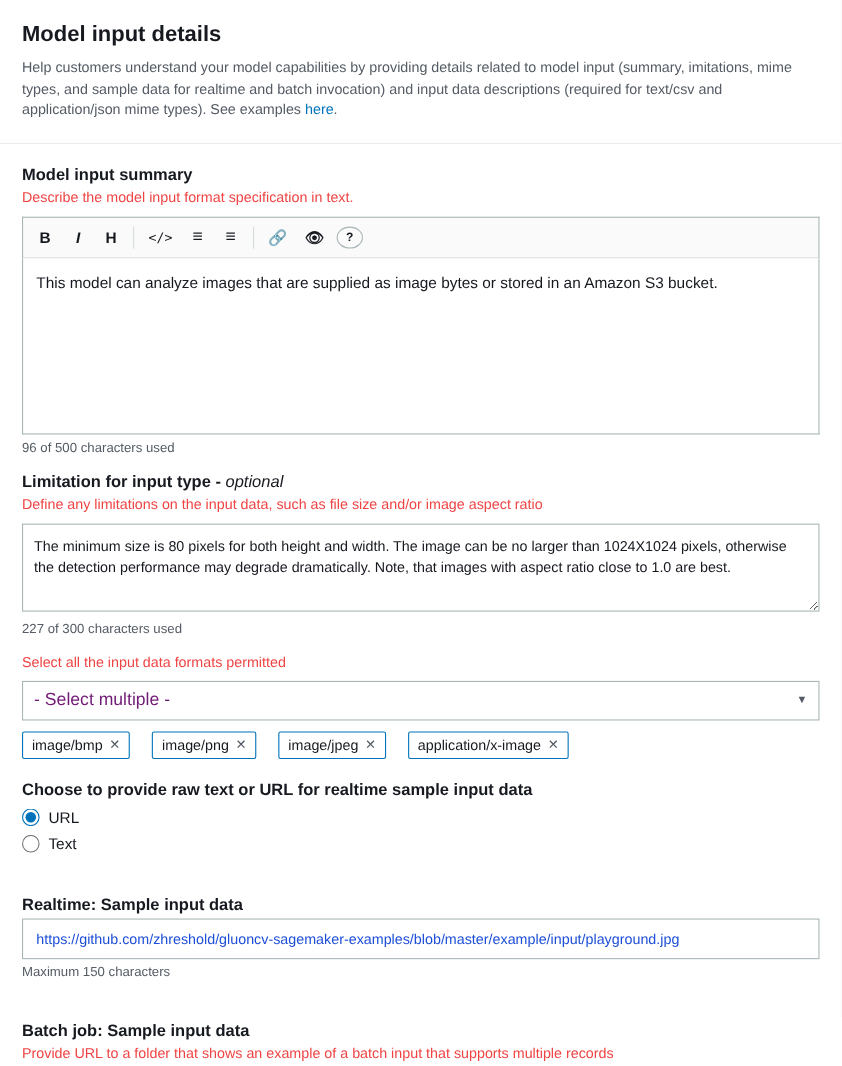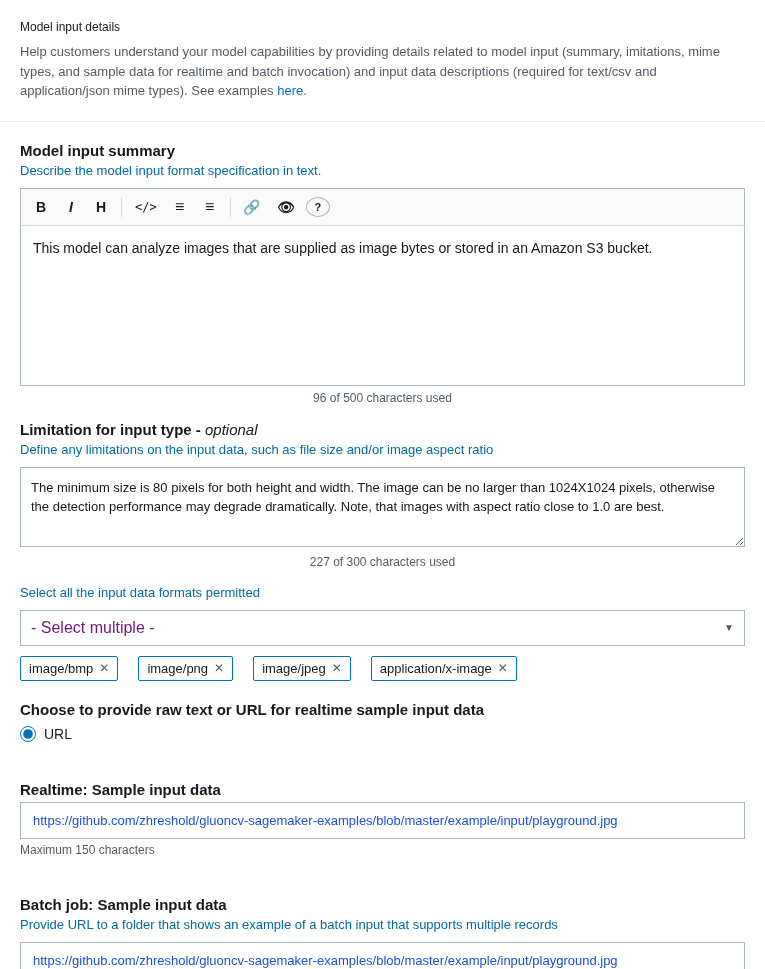--- a/index.html
+++ b/index.html
@@ -14,22 +14,22 @@
       background: #f2f3f3;
       width: 765px;
       min-height: 969px;
     }
     .page-container {
       background: #ffffff;
       padding: 20px 20px 30px 20px;
       max-width: 765px;
     }
     .page-title {
-      font-size: 12px;
-      font-weight: 400;
+      font-size: 20px;
+      font-weight: 700;
       margin-bottom: 8px;
     }
     .page-description {
       font-size: 13px;
       color: #545b64;
       line-height: 1.5;
       margin-bottom: 20px;
     }
     .page-description a {
       color: #0073bb;
@@ -40,21 +40,21 @@
       border-top: 1px solid #e9ebed;
       margin: 0 -20px 20px -20px;
     }
     .section-label {
       font-size: 15px;
       font-weight: 700;
       margin-bottom: 4px;
     }
     .section-sublabel {
       font-size: 13px;
-      color: #0369a1;
+      color: #ef4444;
       margin-bottom: 10px;
     }
     .toolbar {
       display: flex;
       align-items: center;
       border: 1px solid #aab7b8;
       border-bottom: 1px solid #d5dbdb;
       padding: 6px 8px;
       gap: 6px;
       background: #fafafa;
@@ -88,21 +88,20 @@
       font-size: 14px;
       color: #16191f;
       line-height: 1.5;
       background: #fff;
     }
     .char-count {
       font-size: 12px;
       color: #545b64;
       margin-top: 5px;
       margin-bottom: 16px;
-      text-align: center;
     }
     .limitation-textarea {
       width: 100%;
       border: 1px solid #aab7b8;
       padding: 10px;
       font-size: 13px;
       color: #16191f;
       line-height: 1.5;
       resize: vertical;
       min-height: 80px;
@@ -274,20 +273,24 @@
     </div>
   </div>
 
   <div class="raw-text-section">
     <div class="section-label">Choose to provide raw text or URL for realtime sample input data</div>
     <div class="radio-group">
       <label class="radio-label">
         <input type="radio" name="input_type" value="URL" checked="" style="">
         <span>URL</span>
       </label>
+      <label class="radio-label">
+        <input type="radio" name="input_type" value="Text" style="">
+        <span>Text</span>
+      </label>
     </div>
   </div>
 
   <div class="sample-input-section">
     <div class="section-label">Realtime: Sample input data</div>
     <div class="sample-input-box">https://github.com/zhreshold/gluoncv-sagemaker-examples/blob/master/example/input/playground.jpg</div>
     <div class="max-chars-note">Maximum 150 characters</div>
   </div>
 
   <div class="sample-input-section">

